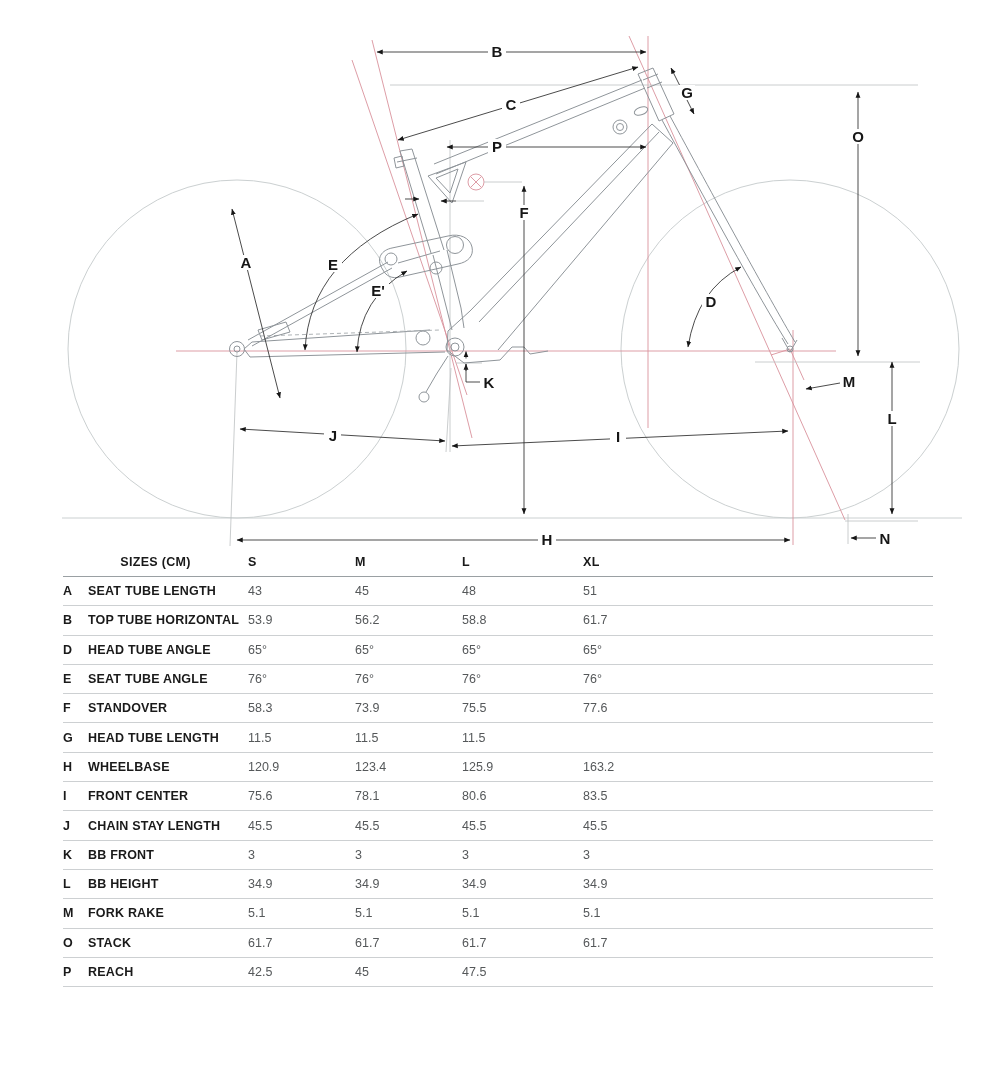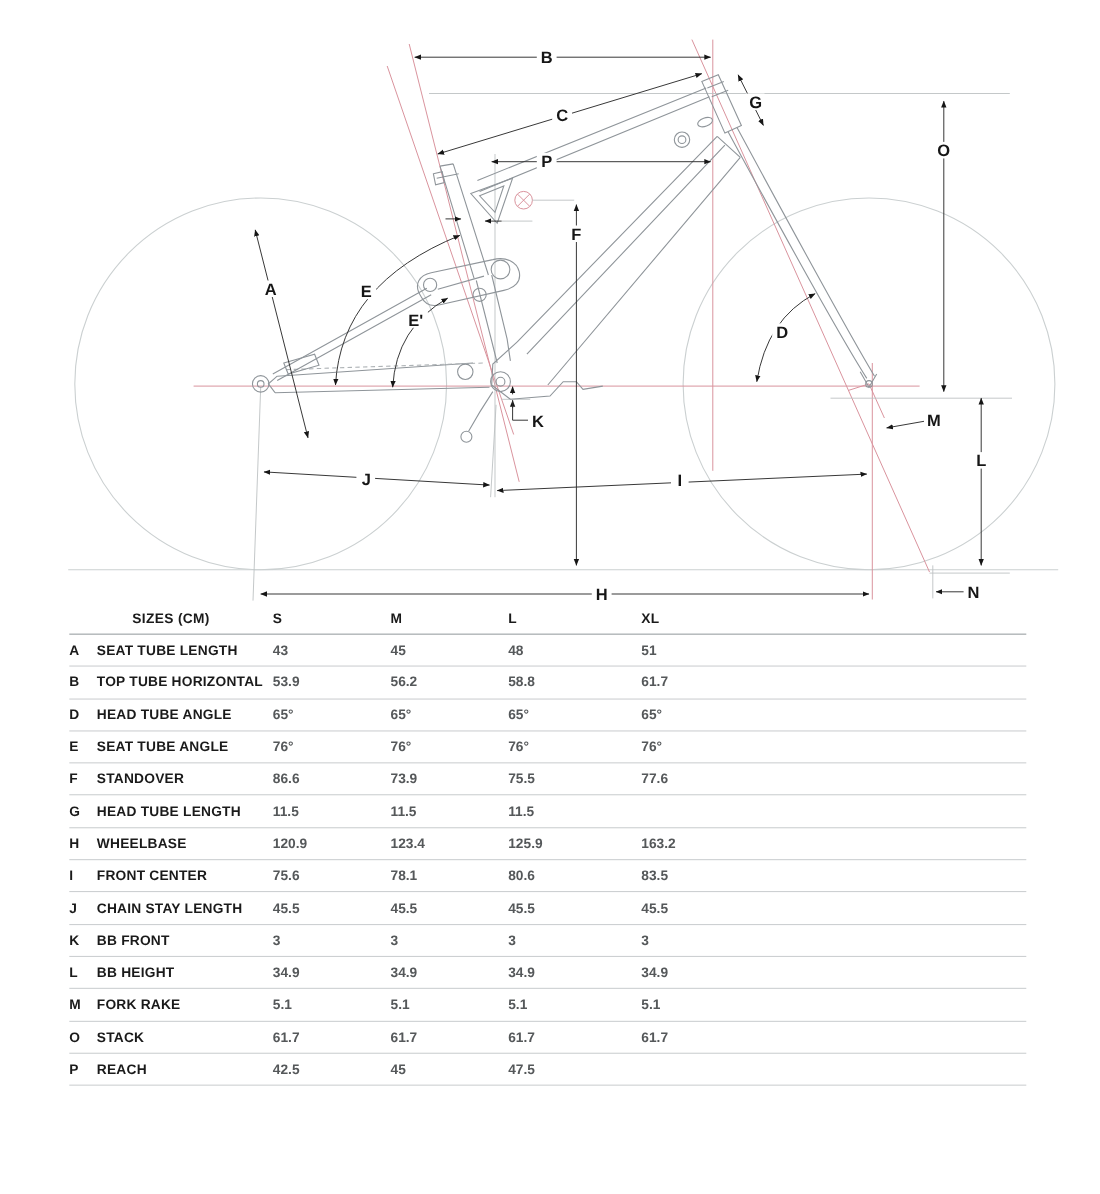--- a/index.html
+++ b/index.html
@@ -9,21 +9,21 @@
   svg text.dim-label{text-anchor:middle;}
 
   .geo-table{position:absolute;left:63px;top:547px;width:870px;font-size:12.5px;}
   .trow,.thead{display:grid;grid-template-columns:25px 160px 107px 107px 121px 1fr;align-items:center;}
   .thead{height:29px;border-bottom:1px solid #9aa0a3;}
   .thead .hlabel{grid-column:1/3;font-weight:bold;letter-spacing:.3px;text-align:center;}
   .thead .hcol{font-weight:bold;letter-spacing:.3px;}
   .trow{height:28.3px;border-bottom:1px solid #cdd0d2;}
   .cell.letter{font-weight:bold;}
   .cell.name{font-weight:bold;letter-spacing:.2px;}
-  .cell.val{color:#55585a;font-weight:bold;}
+  .cell.val{color:#55585a;}
 </style>
 </head>
 <body>
 
 <div class="diagram-wrap">
 <svg width="1000" height="548" viewBox="0 0 1000 548">
   <defs>
     <marker id="arr" viewBox="0 0 10 10" refX="9" refY="5" markerWidth="7.5" markerHeight="7.5" orient="auto-start-reverse">
       <path d="M0,1.2 L9.5,5 L0,8.8 z" fill="#161616"></path>
     </marker>
@@ -215,21 +215,21 @@
     <div class="cell name">SEAT TUBE ANGLE</div>
     <div class="cell val">76°</div>
     <div class="cell val">76°</div>
     <div class="cell val">76°</div>
     <div class="cell val">76°</div>
   </div>
 
   <div class="trow">
     <div class="cell letter">F</div>
     <div class="cell name">STANDOVER</div>
-    <div class="cell val">86.6</div>
+    <div class="cell val">58.3</div>
     <div class="cell val">73.9</div>
     <div class="cell val">75.5</div>
     <div class="cell val">77.6</div>
   </div>
 
   <div class="trow">
     <div class="cell letter">G</div>
     <div class="cell name">HEAD TUBE LENGTH</div>
     <div class="cell val">11.5</div>
     <div class="cell val">11.5</div>

